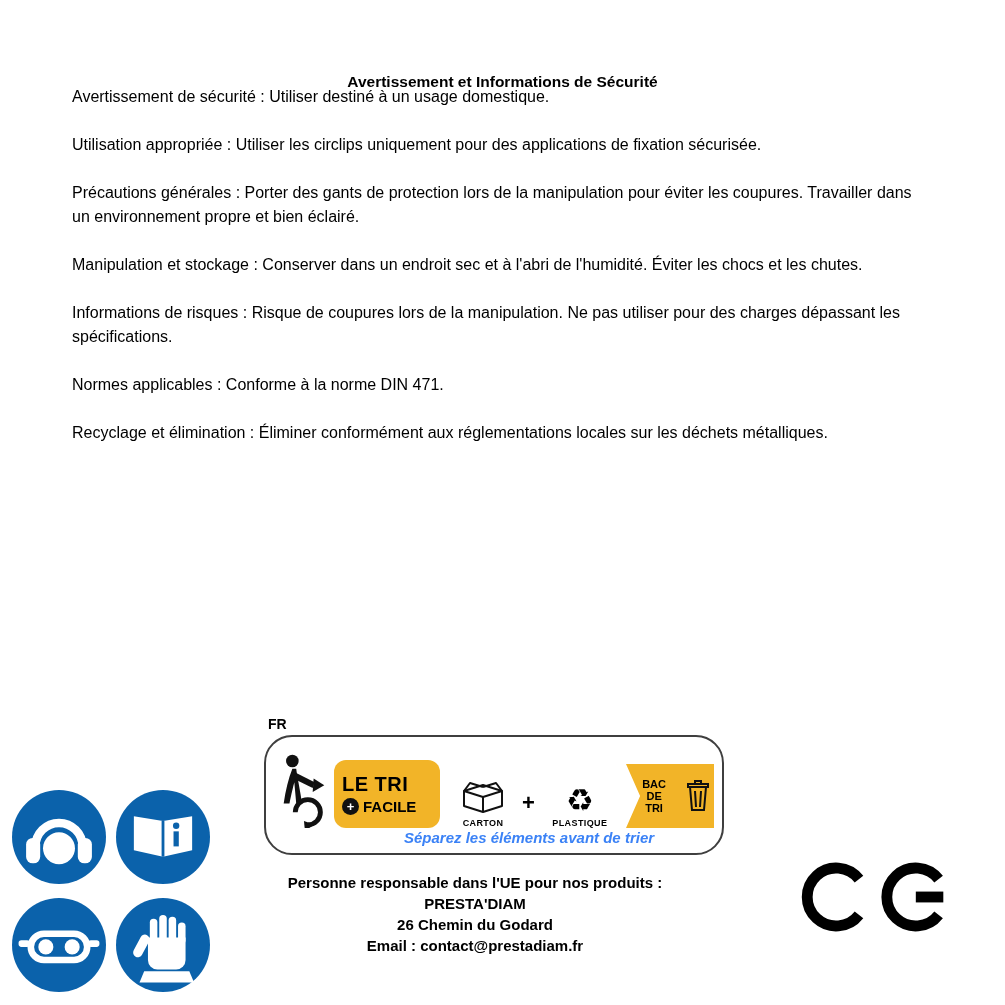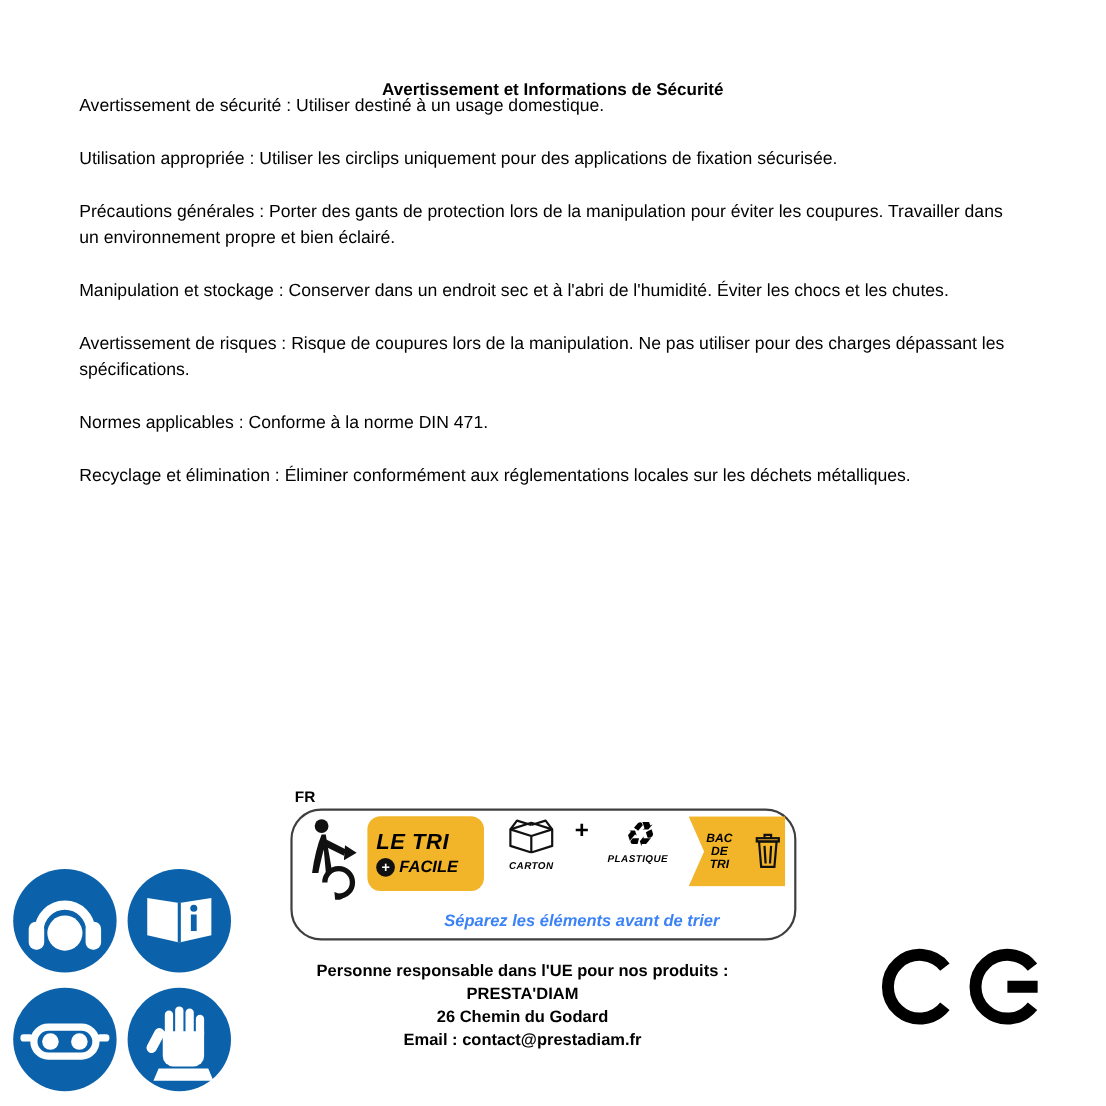--- a/index.html
+++ b/index.html
@@ -19,21 +19,21 @@
 
   
   .fr-label{position:absolute;left:268px;top:716px;font-weight:bold;font-size:14px;}
 
   
   .capsule{
     position:absolute;left:264px;top:735px;width:460px;height:120px;
     border:2px solid #3f3f3f;border-radius:28px;box-sizing:border-box;
     background:#fff;display:flex;flex-direction:column;padding:5px 8px 3px 8px;
   }
-  .cap-row{display:flex;align-items:flex-start;flex:1;font-style:italic;}
+  .cap-row{display:flex;align-items:flex-end;flex:1;}
   .triman-svg{width:58px;height:76px;flex:0 0 auto;}
   .pill{
     background:#f2b428;border-radius:12px;width:106px;height:68px;margin-left:2px;
     padding:6px 8px;box-sizing:border-box;display:flex;flex-direction:column;justify-content:center;
   }
   .pill .l1{font-weight:bold;font-size:20px;letter-spacing:.5px;}
   .pill .l2{display:flex;align-items:center;font-weight:bold;font-size:15px;gap:4px;margin-top:2px;}
   .plus-circle{
     width:17px;height:17px;border-radius:50%;background:#111;color:#fff;flex:0 0 auto;
     display:flex;align-items:center;justify-content:center;font-size:13px;font-weight:bold;line-height:1;
@@ -77,21 +77,21 @@
 </head>
 <body>
 
 <div class="title">Avertissement et Informations de Sécurité</div>
 
 <div class="content">
   <p>Avertissement de sécurité : Utiliser destiné à un usage domestique.</p>
   <p>Utilisation appropriée : Utiliser les circlips uniquement pour des applications de fixation sécurisée.</p>
   <p>Précautions générales : Porter des gants de protection lors de la manipulation pour éviter les coupures. Travailler dans un environnement propre et bien éclairé.</p>
   <p>Manipulation et stockage : Conserver dans un endroit sec et à l'abri de l'humidité. Éviter les chocs et les chutes.</p>
-  <p>Avertissement de risques : Risque de coupures lors de la manipulation. Ne pas utiliser pour des charges dépassant les spécifications.</p>
+  <p>Informations de risques : Risque de coupures lors de la manipulation. Ne pas utiliser pour des charges dépassant les spécifications.</p>
   <p>Normes applicables : Conforme à la norme DIN 471.</p>
   <p>Recyclage et élimination : Éliminer conformément aux réglementations locales sur les déchets métalliques.</p>
 </div>
 
 <div class="fr-label">FR</div>
 
 <div class="capsule">
   <div class="cap-row">
 
     <svg class="triman-svg" viewBox="0 0 60 78">

